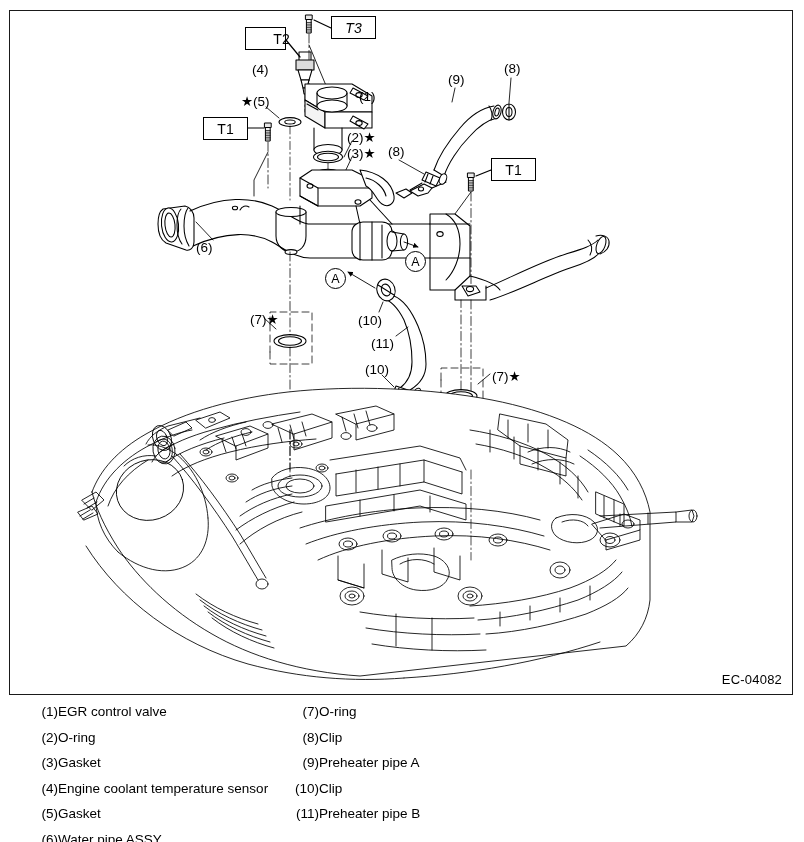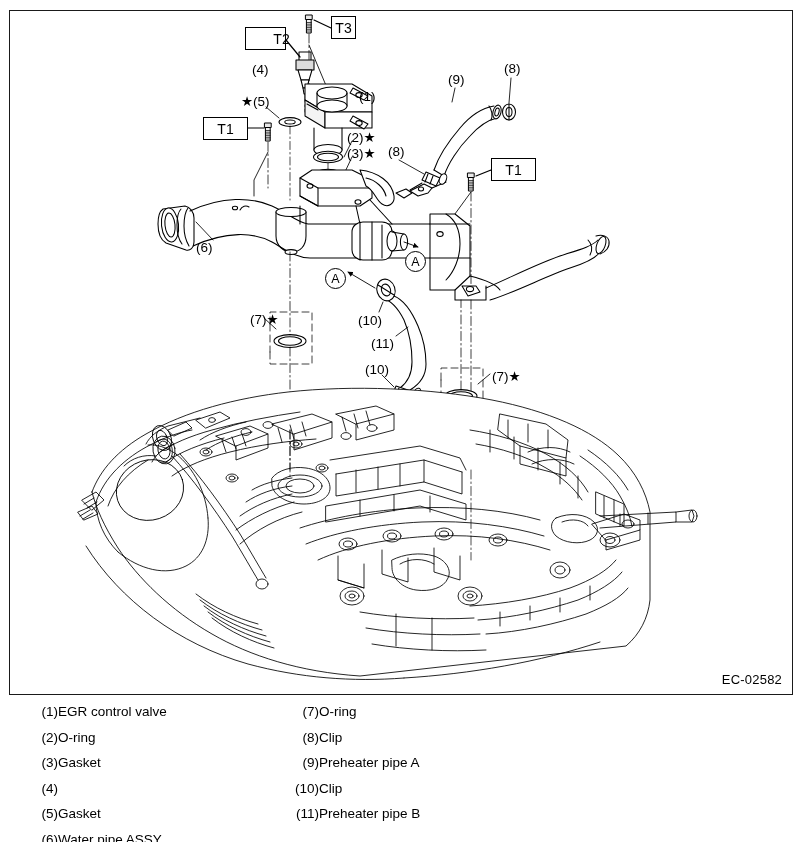--- a/index.html
+++ b/index.html
@@ -439,60 +439,61 @@
         <path d="M471,470 L471,560" stroke-dasharray="9 3 1.5 3" stroke-width="0.7"></path>
         <path d="M290,430 L290,470" stroke-dasharray="9 3 1.5 3" stroke-width="0.7"></path>
 
       </g>
 
     </g>
   </svg>
 
   <div class="tbox" style="left:203px;top:117px;width:45px;height:23px;">T1</div>
   <div class="tbox" style="left:245px;top:27px;width:41px;height:23px;padding-left:32px;">T2</div>
-  <div class="tbox" style="left:331px;top:16px;width:25px;height:23px;">T3</div>
+  <div class="tbox" style="left:331px;top:16px;width:45px;height:23px;font-style:italic;">T3</div>
   <div class="tbox" style="left:491px;top:158px;width:45px;height:23px;">T1</div>
 
   <div class="amark" style="left:405px;top:251px;">A</div>
   <div class="amark" style="left:325px;top:268px;">A</div>
 
   <div class="callout" style="left:252px;top:63px;">(4)</div>
   <div class="callout" style="left:359px;top:90px;">(1)</div>
   <div class="callout" style="left:241px;top:95px;">★(5)</div>
   <div class="callout" style="left:347px;top:131px;">(2)★</div>
   <div class="callout" style="left:347px;top:147px;">(3)★</div>
   <div class="callout" style="left:388px;top:145px;">(8)</div>
   <div class="callout" style="left:448px;top:73px;">(9)</div>
   <div class="callout" style="left:504px;top:62px;">(8)</div>
   <div class="callout" style="left:196px;top:241px;">(6)</div>
   <div class="callout" style="left:250px;top:313px;">(7)★</div>
   <div class="callout" style="left:358px;top:314px;">(10)</div>
   <div class="callout" style="left:371px;top:337px;">(11)</div>
   <div class="callout" style="left:365px;top:363px;">(10)</div>
   <div class="callout" style="left:492px;top:370px;">(7)★</div>
 
-  <div id="diagram-id">EC-02582</div>
+  <div id="diagram-id">EC-04082</div>
 
   <div id="legend">
 
     <div class="legend-col" id="legend-col-1">
       <div class="legend-row">
         <span class="legend-num">(1)</span>
         <span class="legend-label">EGR control valve</span>
       </div>
       <div class="legend-row">
         <span class="legend-num">(2)</span>
         <span class="legend-label">O-ring</span>
       </div>
       <div class="legend-row">
         <span class="legend-num">(3)</span>
         <span class="legend-label">Gasket</span>
       </div>
       <div class="legend-row">
         <span class="legend-num">(4)</span>
+        <span class="legend-label">Engine coolant temperature sensor</span>
       </div>
       <div class="legend-row">
         <span class="legend-num">(5)</span>
         <span class="legend-label">Gasket</span>
       </div>
       <div class="legend-row">
         <span class="legend-num">(6)</span>
         <span class="legend-label">Water pipe ASSY</span>
       </div>
     </div>

